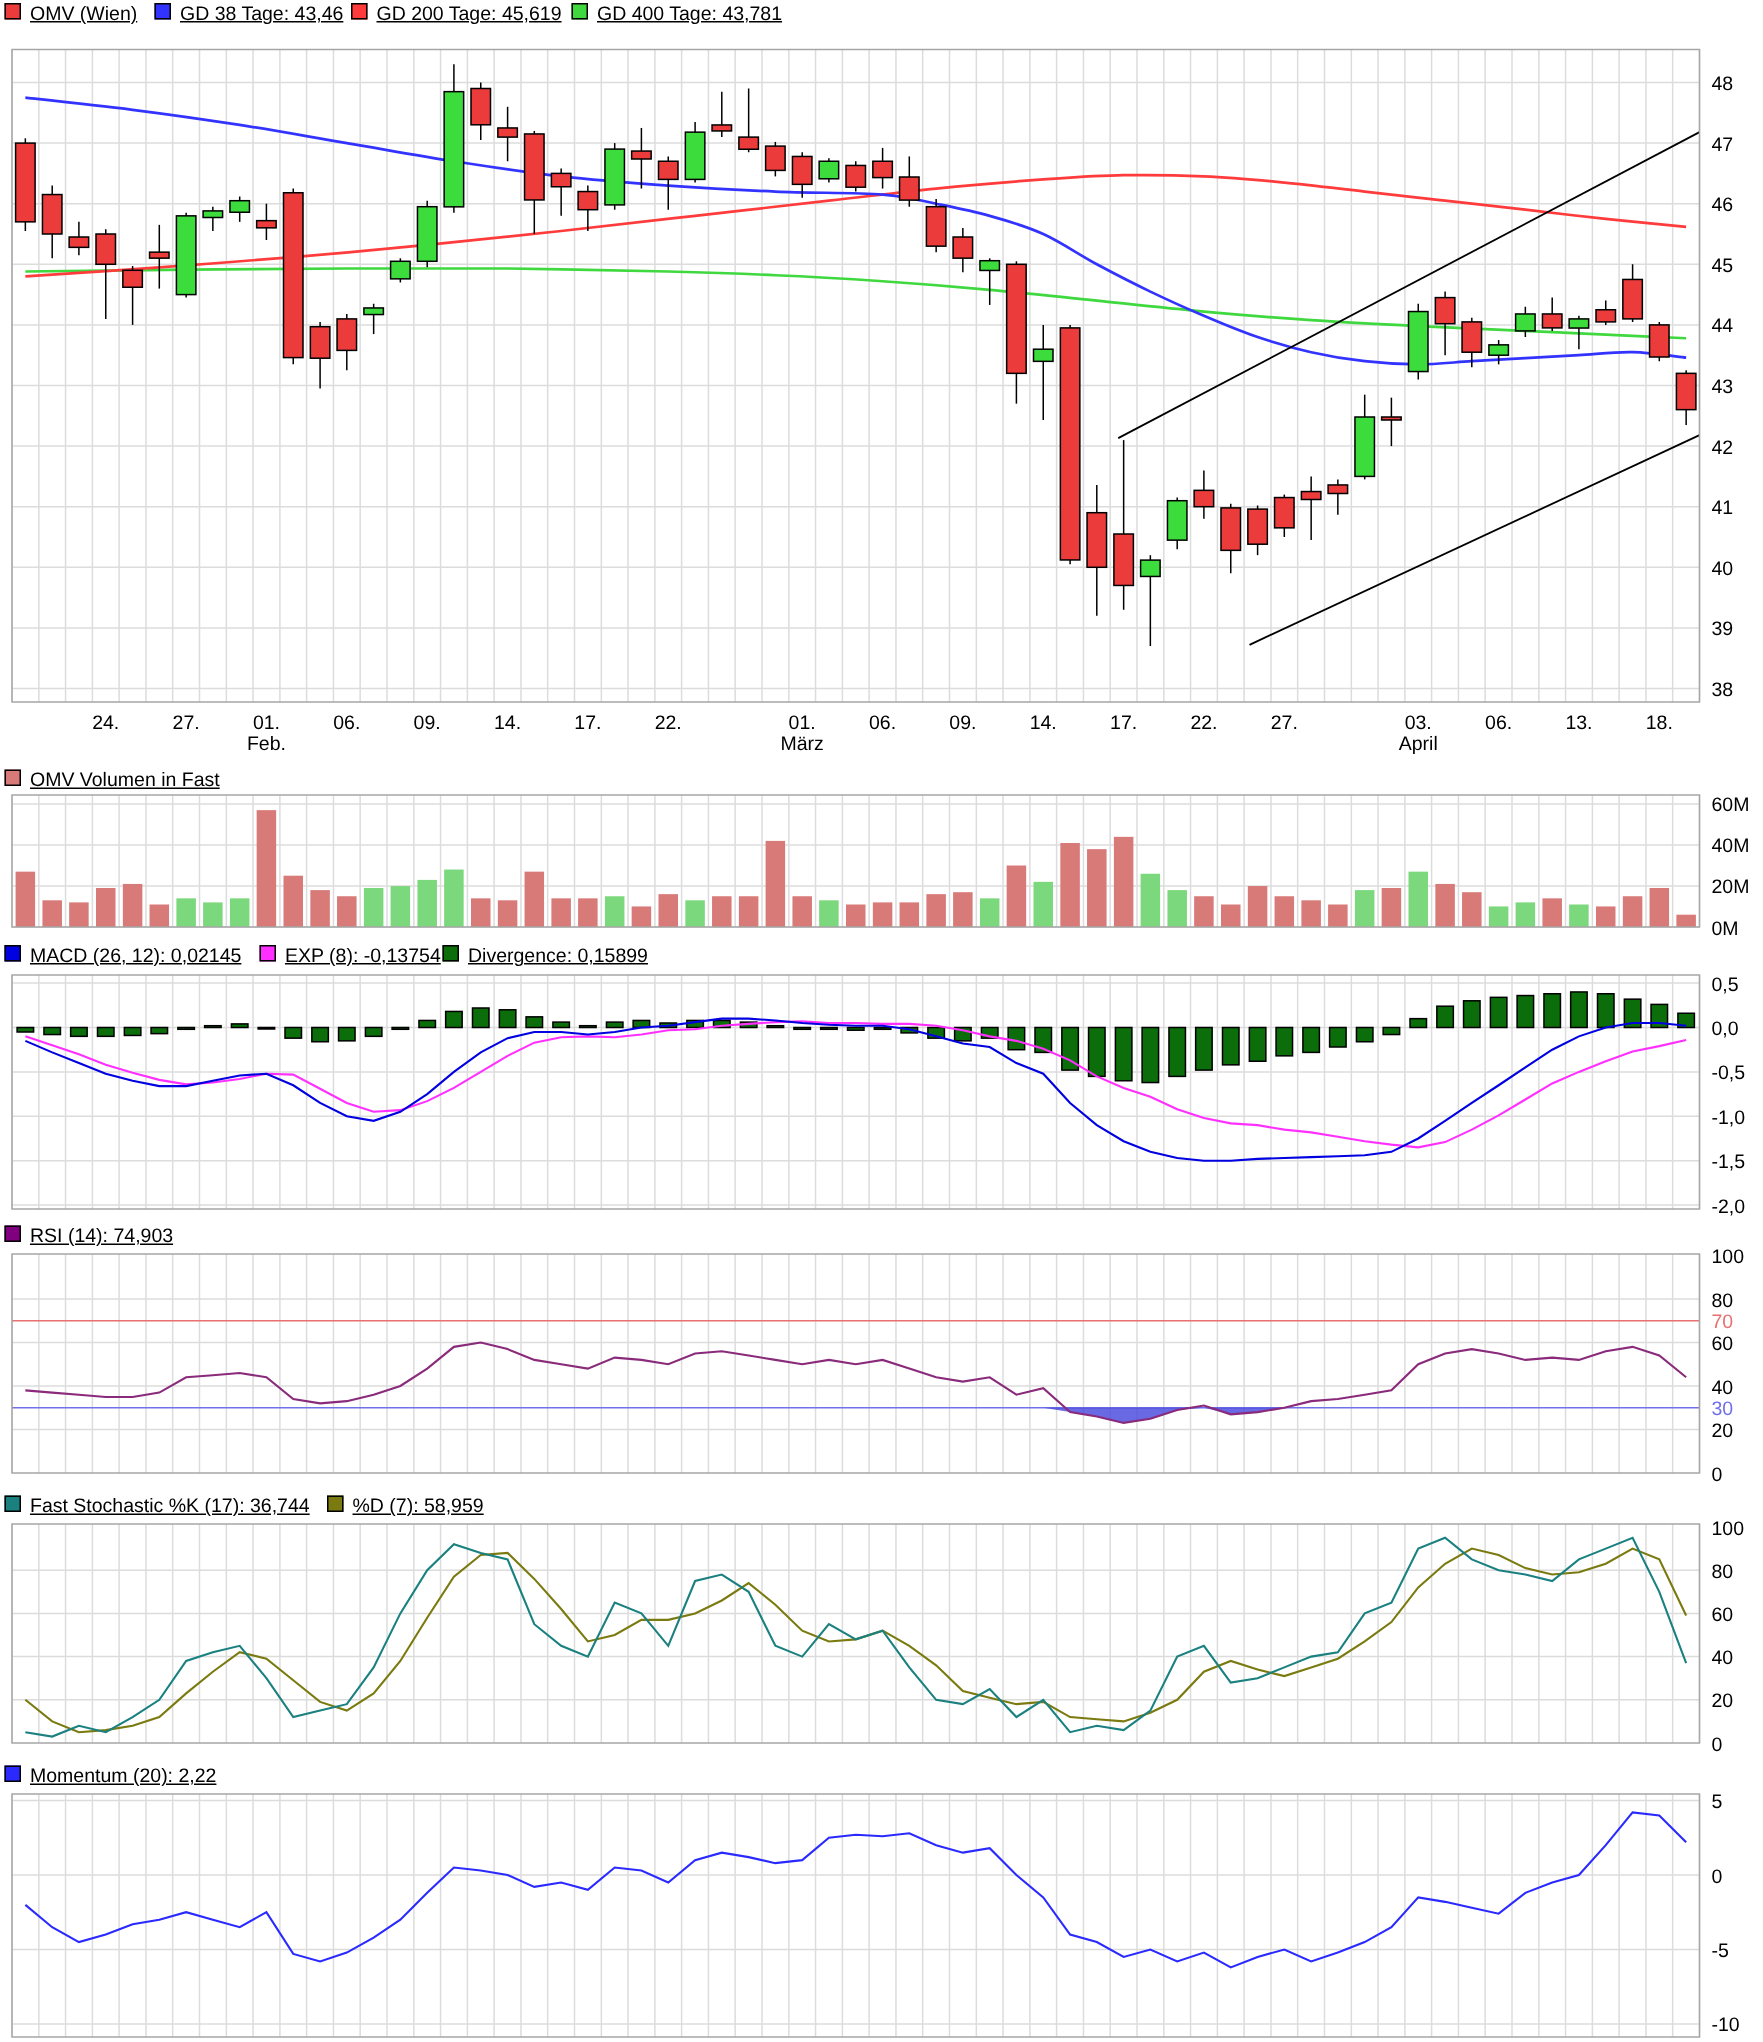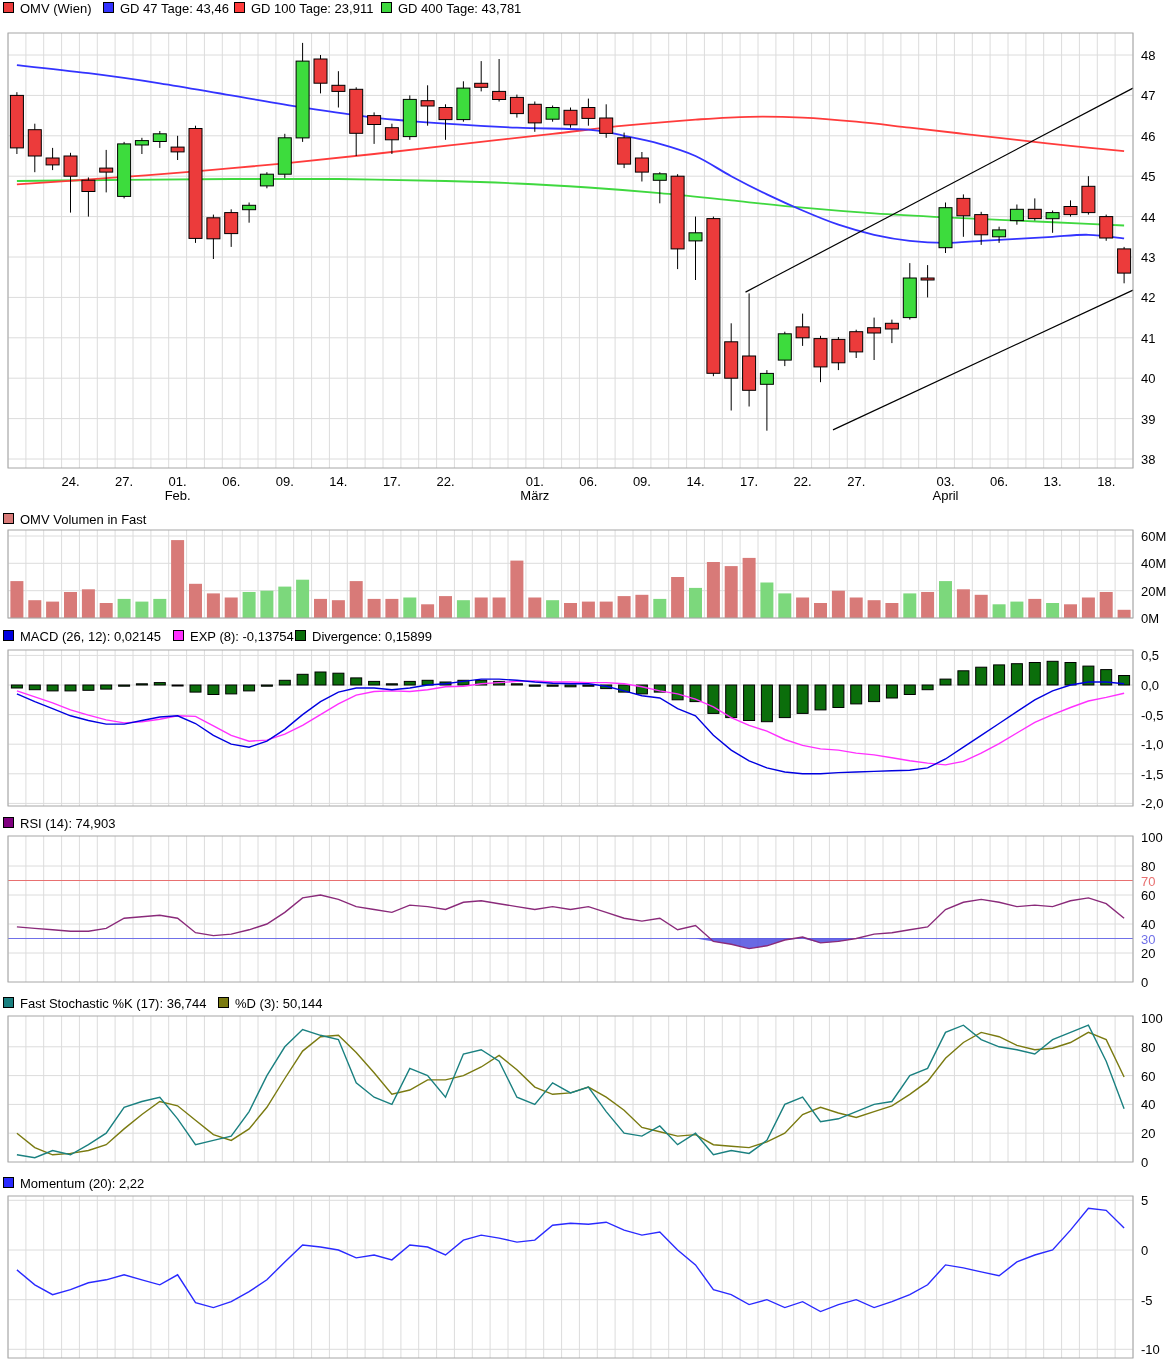--- a/index.html
+++ b/index.html
@@ -1,20 +1,20 @@
 <!DOCTYPE html>
 <html><head>
 <meta charset="utf-8">
 <style>
   html,body{margin:0;padding:0;}
   body{width:1175px;height:1361px;position:relative;background:#fff;
        font-family:"Liberation Sans",sans-serif;color:#000;}
   #chart-svg{position:absolute;left:0;top:0;}
   .legend{position:absolute;left:0;width:1175px;height:17px;font-size:13px;line-height:16px;}
-  .li{position:absolute;top:1px;white-space:nowrap;}
+  .li{position:absolute;top:1px;white-space:nowrap;text-decoration:underline;}
   .sw{display:inline-block;width:9px;height:9px;border:1px solid #000;margin-right:6px;}
 </style>
 </head>
 <body>
 
 <div id="chart-svg"><svg width="1175" height="1361" xmlns="http://www.w3.org/2000/svg">
       <g>
         <line x1="8.0" y1="33.0" x2="8.0" y2="468.0" stroke="#dcdcdc" stroke-width="1"></line>
         <line x1="25.9" y1="33.0" x2="25.9" y2="468.0" stroke="#dcdcdc" stroke-width="1"></line>
         <line x1="43.7" y1="33.0" x2="43.7" y2="468.0" stroke="#dcdcdc" stroke-width="1"></line>
@@ -773,39 +773,39 @@
         <text x="1141" y="1304.6665" font-size="13" font-family="Liberation Sans, sans-serif" fill="#000000">-5</text>
         <line x1="8.0" y1="1349.3" x2="1133.0" y2="1349.3" stroke="#dcdcdc" stroke-width="1"></line>
         <text x="1141" y="1354.333" font-size="13" font-family="Liberation Sans, sans-serif" fill="#000000">-10</text>
         <polyline points="16.9,1269.9 34.8,1284.8 52.6,1294.7 70.5,1289.7 88.4,1282.8 106.2,1279.8 124.1,1274.8 141.9,1279.8 159.8,1284.8 177.6,1274.8 195.5,1302.6 213.4,1307.6 231.2,1301.7 249.1,1291.7 266.9,1279.8 284.8,1261.9 302.6,1245.0 320.5,1247.0 338.4,1250.0 356.2,1257.9 374.1,1255.0 391.9,1259.9 409.8,1245.0 427.6,1247.0 445.5,1255.0 463.4,1240.1 481.2,1235.1 499.1,1238.1 516.9,1242.1 534.8,1240.1 552.6,1225.2 570.5,1223.2 588.4,1224.2 606.2,1222.2 624.1,1230.1 641.9,1235.1 659.8,1232.1 677.6,1250.0 695.5,1264.9 713.4,1289.7 731.2,1294.7 749.1,1304.6 766.9,1299.7 784.8,1307.6 802.6,1301.7 820.5,1311.6 838.4,1304.6 856.2,1299.7 874.1,1307.6 891.9,1301.7 909.8,1294.7 927.6,1284.8 945.5,1264.9 963.4,1267.9 981.2,1271.9 999.1,1275.8 1016.9,1261.9 1034.8,1255.0 1052.6,1250.0 1070.5,1230.1 1088.4,1208.3 1106.2,1210.3 1124.1,1228.1" fill="none" stroke="#2a2aff" stroke-width="1.4"></polyline>
         <rect x="8" y="1196" width="1125" height="162" fill="none" stroke="#a6a6a6" stroke-width="1"></rect>
       </g>
     </svg></div>
 
 <div class="legend" style="top:0px">
   <span class="li" style="left:3px"><span class="sw" style="background: rgb(236, 59, 59);"></span><span>OMV (Wien)</span></span>
-  <span class="li" style="left:103px"><span class="sw" style="background: rgb(51, 51, 255);"></span><span>GD 47 Tage: 43,46</span></span>
-  <span class="li" style="left:234px"><span class="sw" style="background: rgb(255, 59, 59);"></span><span>GD 100 Tage: 23,911</span></span>
+  <span class="li" style="left:103px"><span class="sw" style="background: rgb(51, 51, 255);"></span><span>GD 38 Tage: 43,46</span></span>
+  <span class="li" style="left:234px"><span class="sw" style="background: rgb(255, 59, 59);"></span><span>GD 200 Tage: 45,619</span></span>
   <span class="li" style="left:381px"><span class="sw" style="background: rgb(63, 216, 63);"></span><span>GD 400 Tage: 43,781</span></span>
 </div>
 
 <div class="legend" style="top:511px">
   <span class="li" style="left:3px"><span class="sw" style="background: rgb(216, 122, 120);"></span><span>OMV Volumen in Fast</span></span>
 </div>
 
 <div class="legend" style="top:628px">
   <span class="li" style="left:3px"><span class="sw" style="background: rgb(0, 0, 224);"></span><span>MACD (26, 12): 0,02145</span></span>
   <span class="li" style="left:173px"><span class="sw" style="background: rgb(255, 48, 255);"></span><span>EXP (8): -0,13754</span></span>
   <span class="li" style="left:295px"><span class="sw" style="background: rgb(11, 110, 11);"></span><span>Divergence: 0,15899</span></span>
 </div>
 
 <div class="legend" style="top:815px">
   <span class="li" style="left:3px"><span class="sw" style="background: rgb(128, 0, 128);"></span><span>RSI (14): 74,903</span></span>
 </div>
 
 <div class="legend" style="top:995px">
   <span class="li" style="left:3px"><span class="sw" style="background: rgb(26, 128, 128);"></span><span>Fast Stochastic %K (17): 36,744</span></span>
-  <span class="li" style="left:218px"><span class="sw" style="background: rgb(122, 122, 16);"></span><span>%D (3): 50,144</span></span>
+  <span class="li" style="left:218px"><span class="sw" style="background: rgb(122, 122, 16);"></span><span>%D (7): 58,959</span></span>
 </div>
 
 <div class="legend" style="top:1175px">
   <span class="li" style="left:3px"><span class="sw" style="background: rgb(42, 42, 255);"></span><span>Momentum (20): 2,22</span></span>
 </div>
 
 </body></html>

